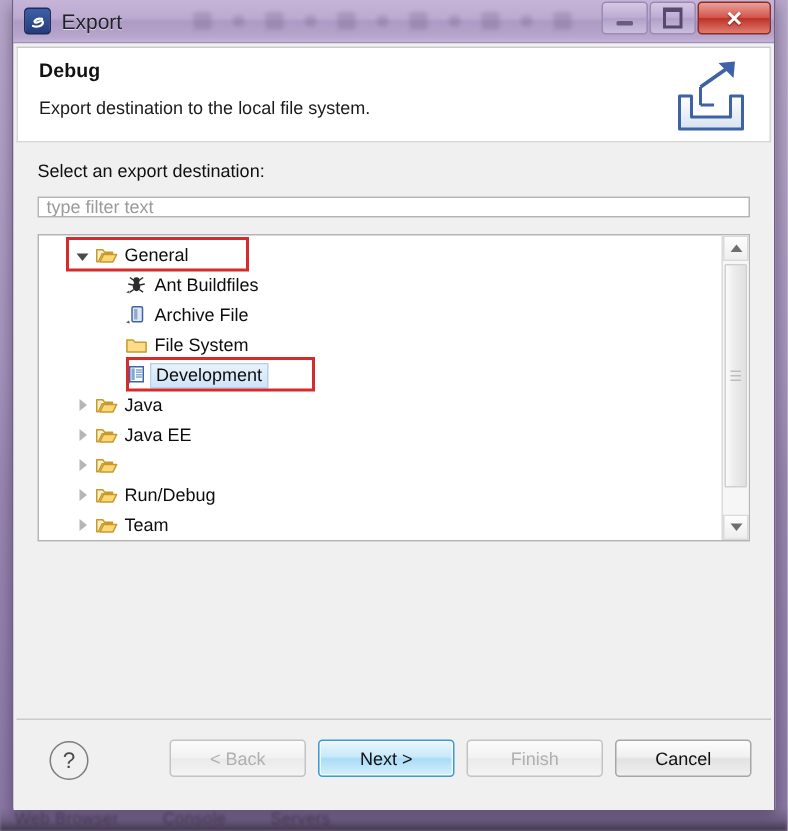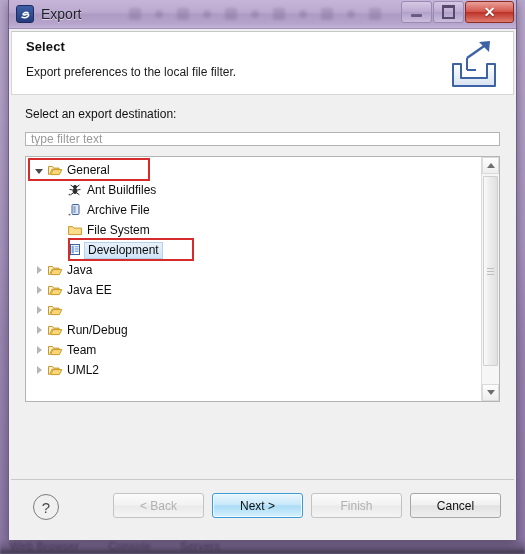--- a/index.html
+++ b/index.html
@@ -161,25 +161,26 @@
     padding: 0 5px;
     font-family: "Liberation Sans", sans-serif;
     outline: none;
   }
   .filter-input::placeholder { color: #9a9a9a; opacity: 1; }
 
   
   .tree-wrap {
     position: relative;
     margin-top: 9px;
-    height: 246px;
+    height: 205px;
     border: 1px solid #b4b4b4;
     background: #fff;
     box-sizing: border-box;
     display: flex;
+    padding-left: 16px;
   }
   .tree {
     flex: 1 1 auto;
     position: relative;
     overflow: hidden;
     padding-top: 3px;
   }
   .tree-row {
     position: relative;
     height: 20px;
@@ -339,22 +340,22 @@
       </div>
       <div class="win-btn close">
         <div class="glyph-close">✕</div>
       </div>
     </div>
   </div>
 
   <div class="client">
 
     <div class="wizard-header">
-      <div class="wizard-title">Select</div>
-      <div class="wizard-desc">Export preferences to the local file filter.</div>
+      <div class="wizard-title">Debug</div>
+      <div class="wizard-desc">Export destination to the local file system.</div>
       <div class="wizard-banner">
         <svg width="62" height="58" viewBox="0 0 62 58">
           <defs>
             <linearGradient id="bg1" x1="0" y1="0" x2="0" y2="1">
               <stop offset="0" stop-color="#ffffff"></stop>
               <stop offset="1" stop-color="#d8e2f0"></stop>
             </linearGradient>
           </defs>
           <path d="M10 28 L10 50 L52 50 L52 28 L44 28 L44 42 L18 42 L18 28 Z" fill="url(#bg1)" stroke="#3d63a5" stroke-width="2" stroke-linejoin="round"></path>
           <path d="M25 33 L25 19 L18 19 L31 6 L44 19 L37 19 L37 33" fill="none" stroke="#3d63a5" stroke-width="0"></path>

